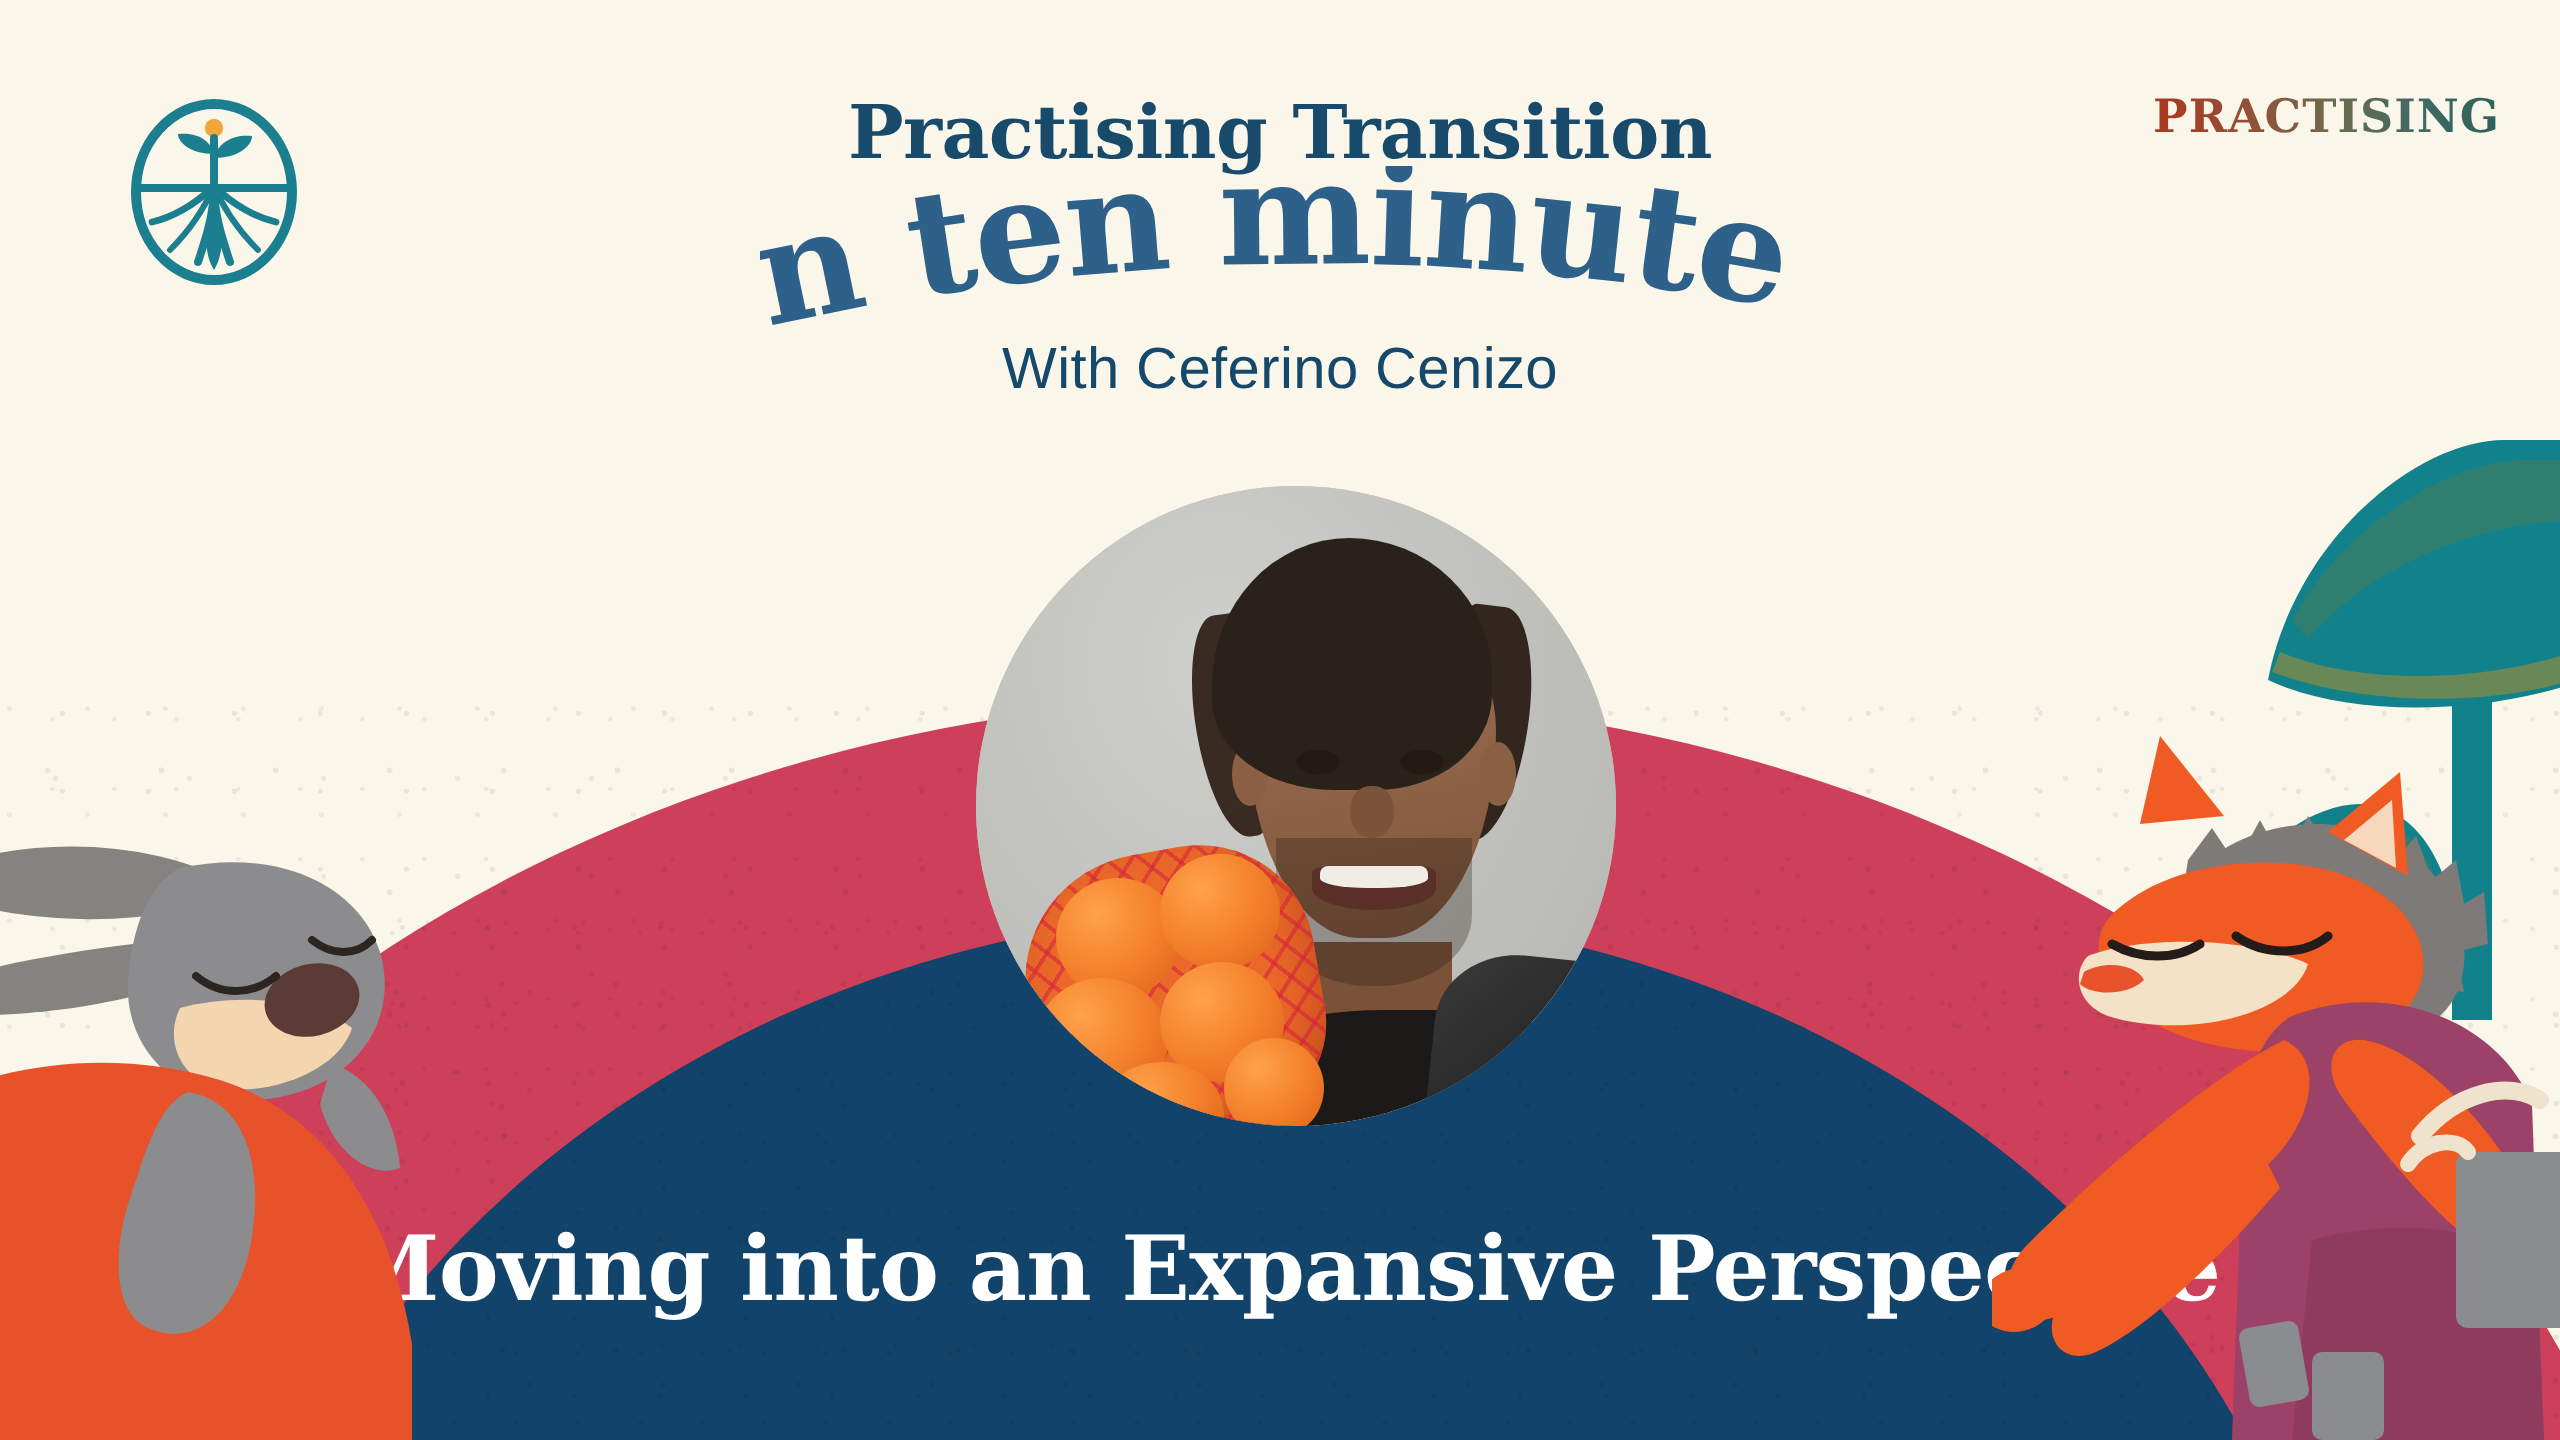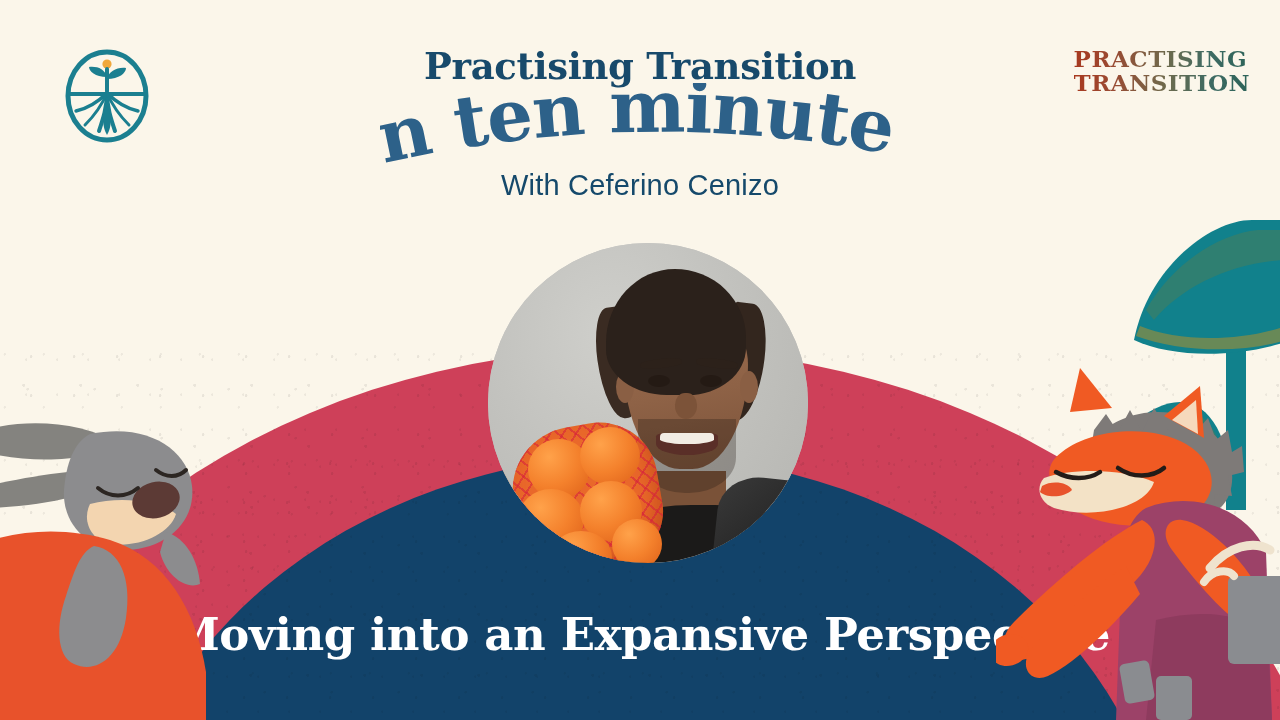--- a/index.html
+++ b/index.html
@@ -152,21 +152,20 @@
       <path d="M44 46 C34 56 22 62 13 64" stroke="#1B7F90" stroke-width="3.4" fill="none" stroke-linecap="round"></path>
       <path d="M44 46 C54 56 66 62 75 64" stroke="#1B7F90" stroke-width="3.4" fill="none" stroke-linecap="round"></path>
       <path d="M44 46 C38 60 30 70 22 78" stroke="#1B7F90" stroke-width="3" fill="none" stroke-linecap="round"></path>
       <path d="M44 46 C50 60 58 70 66 78" stroke="#1B7F90" stroke-width="3" fill="none" stroke-linecap="round"></path>
       <path d="M44 58 C39 68 39 80 44 88 C49 80 49 68 44 58 Z" fill="#1B7F90"></path>
     </svg>
   </div>
 
   <div class="wordmark">
     <span>PRACTISING</span>
-    <span>TRANSITION</span>
   </div>
 
   <div class="hdr">
     <div class="title-top">Practising Transition</div>
     <div class="title-mid-wrap">
       <svg width="520" height="100" viewBox="0 0 520 100">
         <path id="arcpath" d="M14,78 Q260,24 506,70" fill="none"></path>
         <text text-anchor="middle">
           <textPath href="#arcpath" startOffset="50%" id="arc-label">In ten minutes</textPath>
         </text>

